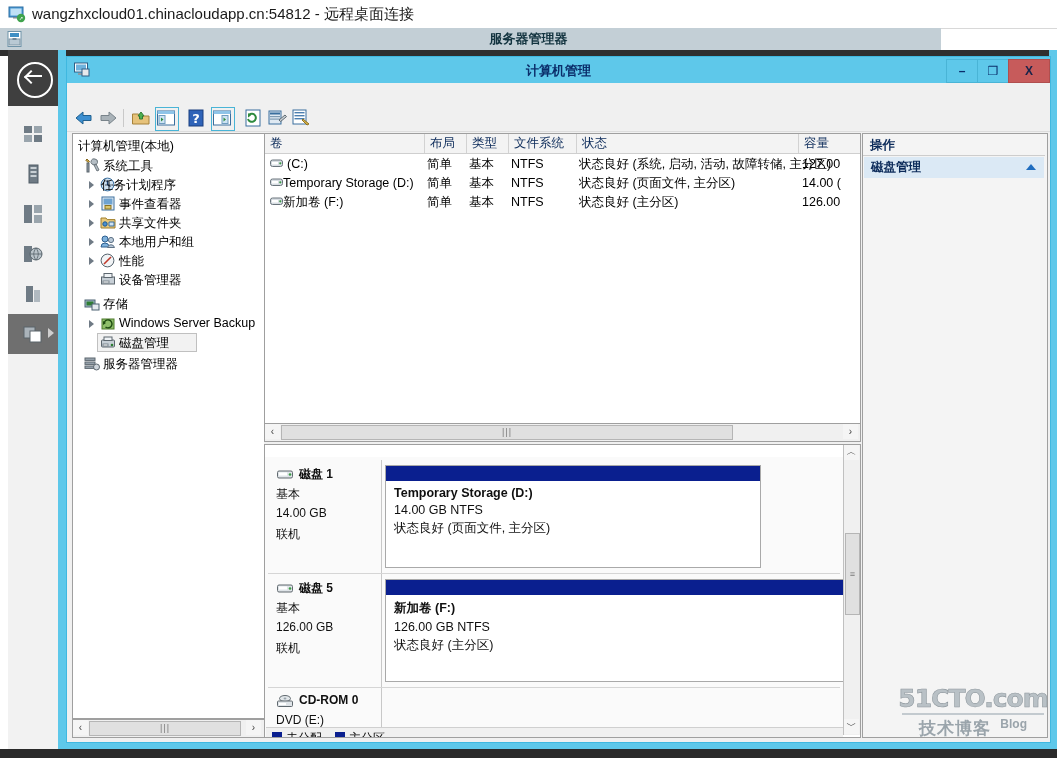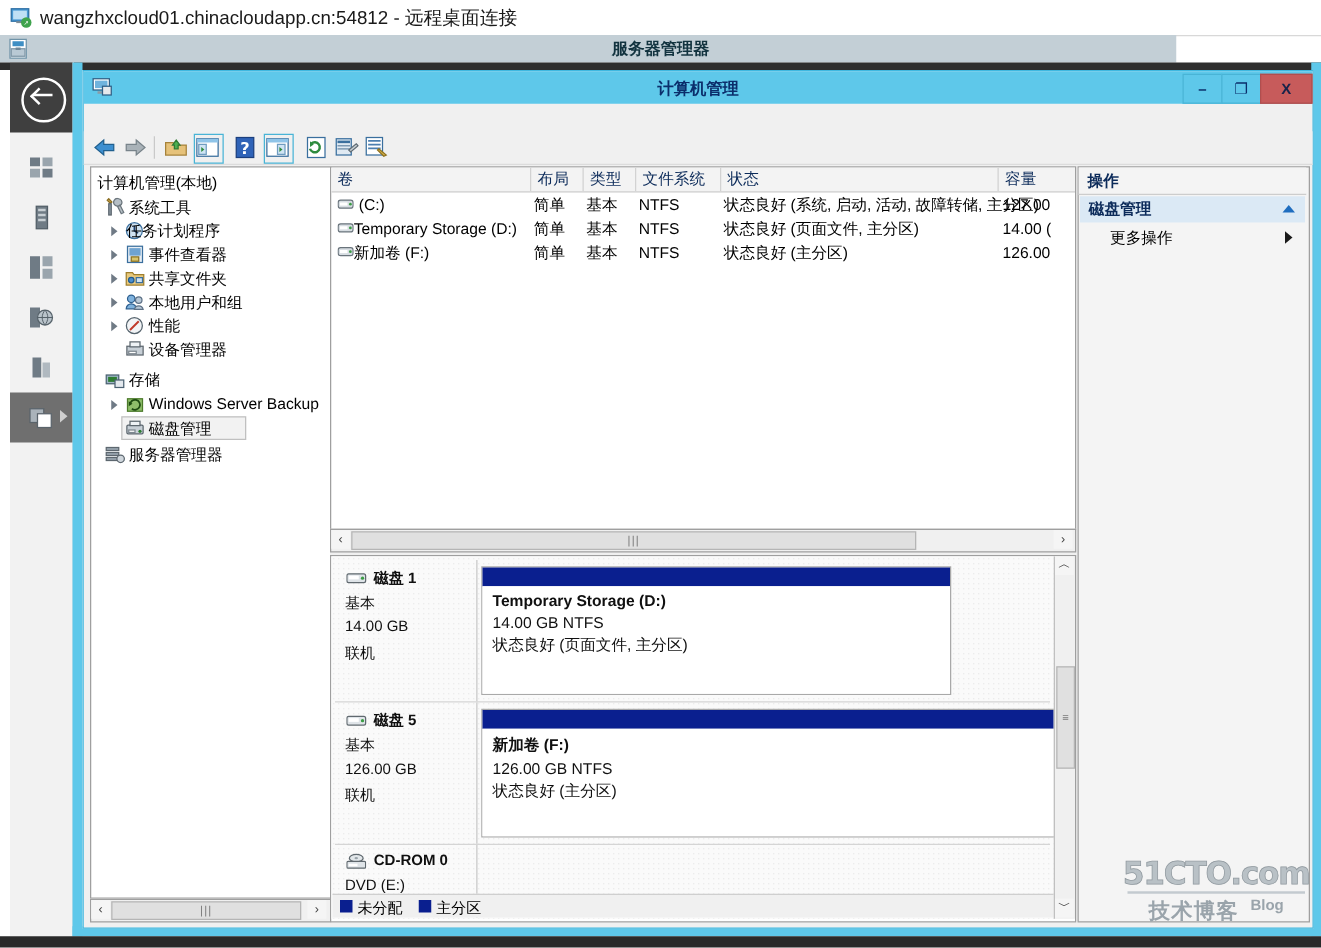--- a/index.html
+++ b/index.html
@@ -173,21 +173,21 @@
     position:absolute;top:1px;height:13px;background:#e0e0e0;border:1px solid #b5b5b5;
     text-align:center;font-size:9px;color:#7a7a7a;line-height:12px;letter-spacing:1px;
   }
 
   
   .gview{
     position:absolute;left:0;top:311px;width:595px;height:292px;
     background:#ffffff;border:1px solid #9f9f9f;overflow:hidden;
   }
   .gcanvas{
-    position:absolute;left:0;top:0;width:578px;height:290px;
+    position:absolute;left:0;top:12px;width:578px;height:290px;
     background:#fafafa;
     background-image:radial-gradient(#e1e1e1 0.6px, transparent 0.6px);
     background-size:4px 4px;
     text-decoration:underline;
   }
   .disk-row{position:absolute;left:3px;width:572px;background:transparent;border-bottom:1px solid #d5d5d5;}
   .disk-info{
     position:absolute;left:0;top:0;width:113px;height:100%;
     border-right:1px solid #c8c8c8;
     font-size:12px;
@@ -664,24 +664,20 @@
         </div>
       </div>
     </div>
 
     <div class="pane-actions">
       <div class="act-head">操作</div>
       <div class="act-group">
         <span>磁盘管理</span>
         <span class="act-caret"></span>
       </div>
-      <div class="act-item">
-        <span>更多操作</span>
-        <span class="act-item-arrow"></span>
-      </div>
     </div>
   </div>
 
   <div class="wm">
     <div class="wm-1">51CTO.com</div>
     <div class="wm-rule"></div>
     <div>
       <span class="wm-2">技术博客</span>
       <span class="wm-3">Blog</span>
     </div>

